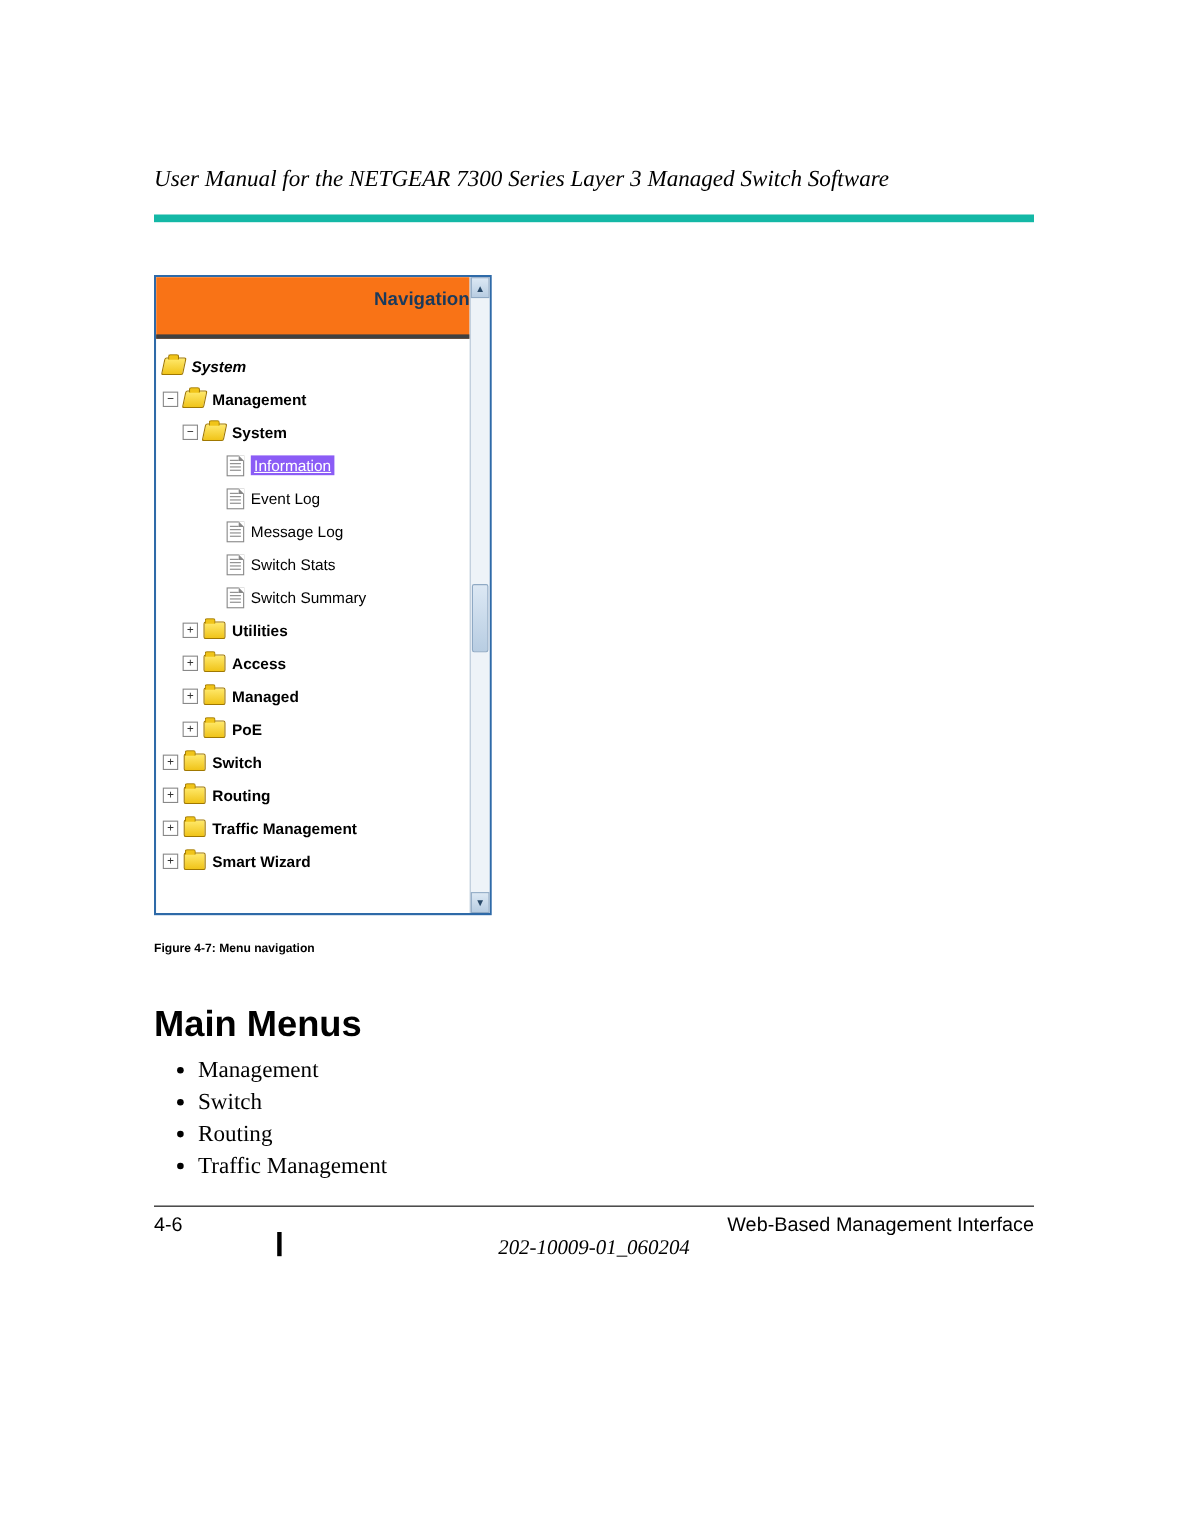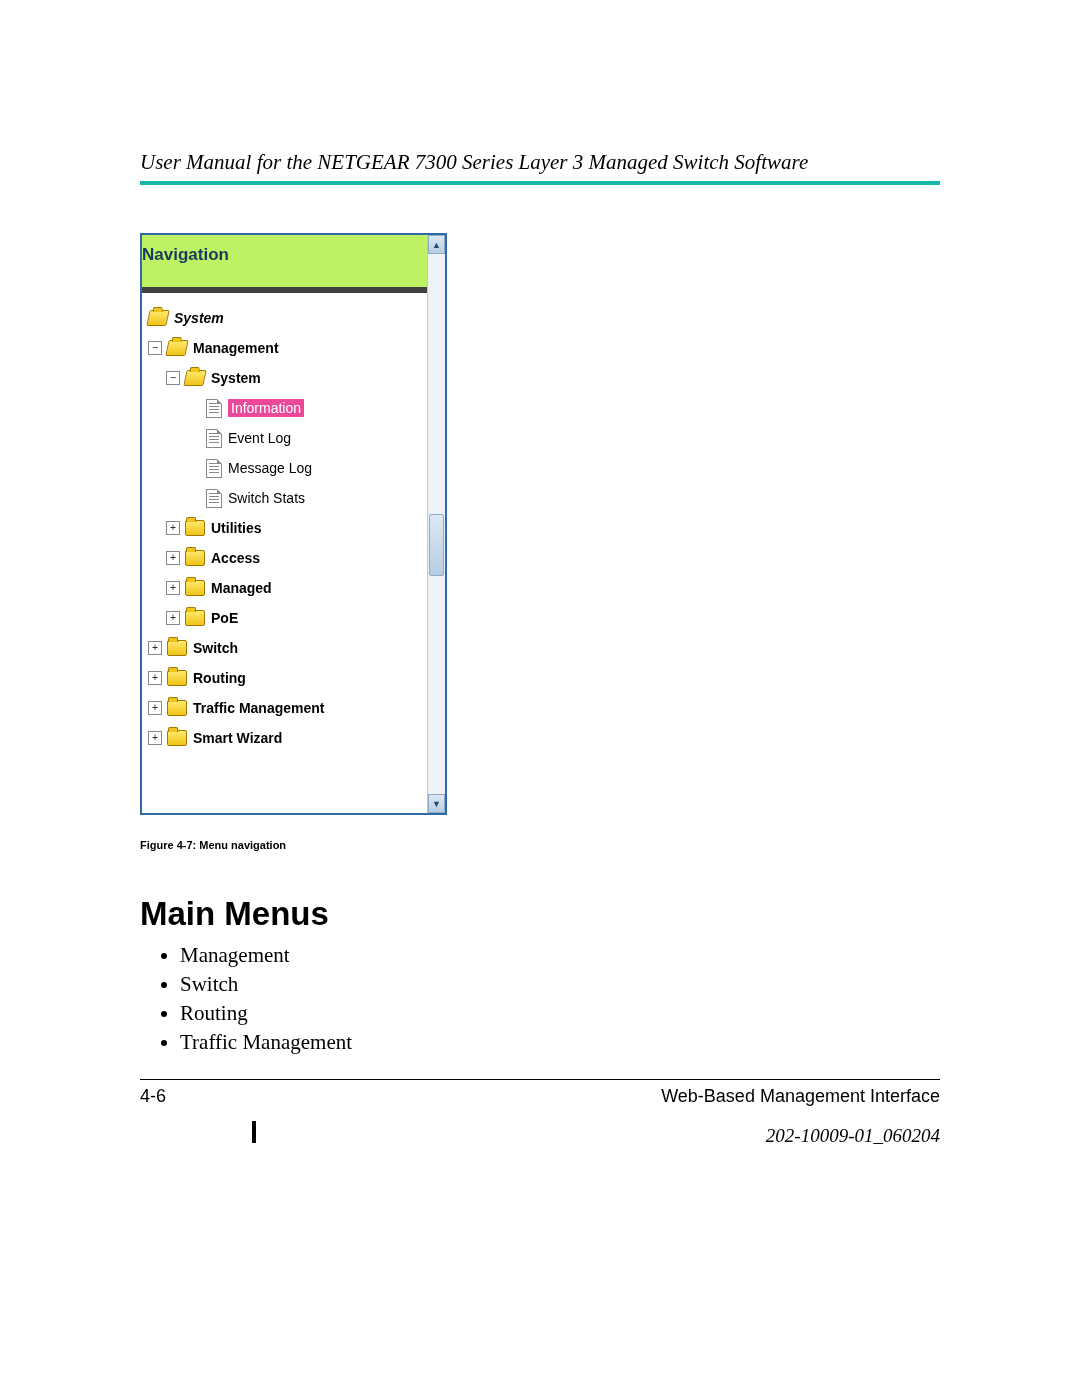--- a/index.html
+++ b/index.html
@@ -11,49 +11,49 @@
     width: 1080px;
     height: 1397px;
     box-sizing: border-box;
   }
   .page {
     padding: 150px 140px 0 140px;
   }
   .doc-header {
     font-style: italic;
     font-size: 21px;
-    padding-bottom: 6px;
-    border-bottom: 4px solid #14b8a6;
+    padding-bottom: 20px;
+    border-bottom: 7px solid #14b8a6;
   }
   .figure-area {
     margin-top: 48px;
   }
   .nav-panel {
     width: 303px;
     height: 578px;
     border: 2px solid #2e6aa8;
     position: relative;
     display: flex;
     background: #fff;
   }
   .nav-inner {
     flex: 1;
     display: flex;
     flex-direction: column;
     background: #fff;
   }
   .nav-title {
-    background: #bef264;
-    text-align: left;
+    background: #f97316;
+    text-align: right;
     font-family: Verdana, Arial, sans-serif;
     font-weight: bold;
     color: #1a3a5c;
     font-size: 17px;
     padding: 10px 0 22px 0;
-    border-bottom: 6px solid #404040;
+    border-bottom: 4px solid #404040;
   }
   .tree {
     flex: 1;
     padding: 10px 4px 6px 6px;
     font-family: Verdana, Arial, sans-serif;
     font-size: 14px;
   }
   .row {
     display: flex;
     align-items: center;
@@ -145,23 +145,24 @@
     border-left: 5px solid #888;
   }
   .lbl {
     font-weight: bold;
     color: #000;
   }
   .lbl-plain {
     color: #000;
   }
   .lbl-sel {
-    background: #ec4899;
+    background: #8b5cf6;
     color: #fff;
     padding: 1px 3px;
+    text-decoration: underline;
   }
   .scrollbar {
     width: 17px;
     background: #eef3f8;
     border-left: 1px solid #b8c8d8;
     display: flex;
     flex-direction: column;
     position: relative;
   }
   .sb-btn {
@@ -215,24 +216,23 @@
   }
   .footer-row {
     display: flex;
     justify-content: space-between;
     font-family: Arial, Helvetica, sans-serif;
     font-size: 18px;
     padding-top: 6px;
     text-align: center;
   }
   .doc-id {
-    text-align: right;
+    text-align: center;
     font-style: italic;
     font-size: 19px;
-    margin-top: 18px;
   }
   .change-bar {
     position: absolute;
     left: 112px;
     width: 4px;
     height: 22px;
     background: #000;
     margin-top: -4px;
   }
   .cb-wrap { position: relative; }
@@ -280,20 +280,25 @@
           </div>
           <div class="row">
             <span class="gap" style="width:58px"></span>
             <span class="doc-icon"></span>
             <span class="lbl-plain">Message Log</span>
           </div>
           <div class="row">
             <span class="gap" style="width:58px"></span>
             <span class="doc-icon"></span>
             <span class="lbl-plain">Switch Stats</span>
+          </div>
+          <div class="row">
+            <span class="gap" style="width:58px"></span>
+            <span class="doc-icon"></span>
+            <span class="lbl-plain">Switch Summary</span>
           </div>
 
           <div class="row">
             <span class="gap" style="width:18px"></span>
             <span class="pm">+</span>
             <span class="folder-closed"></span>
             <span class="lbl">Utilities</span>
           </div>
           <div class="row">
             <span class="gap" style="width:18px"></span>

